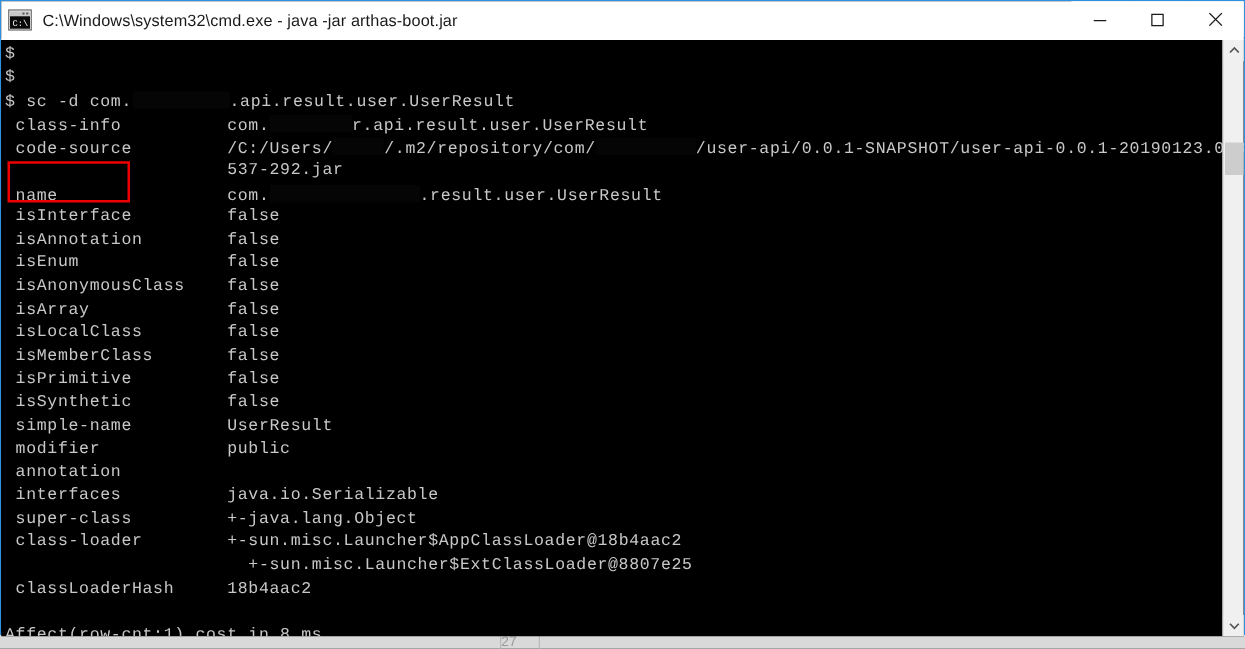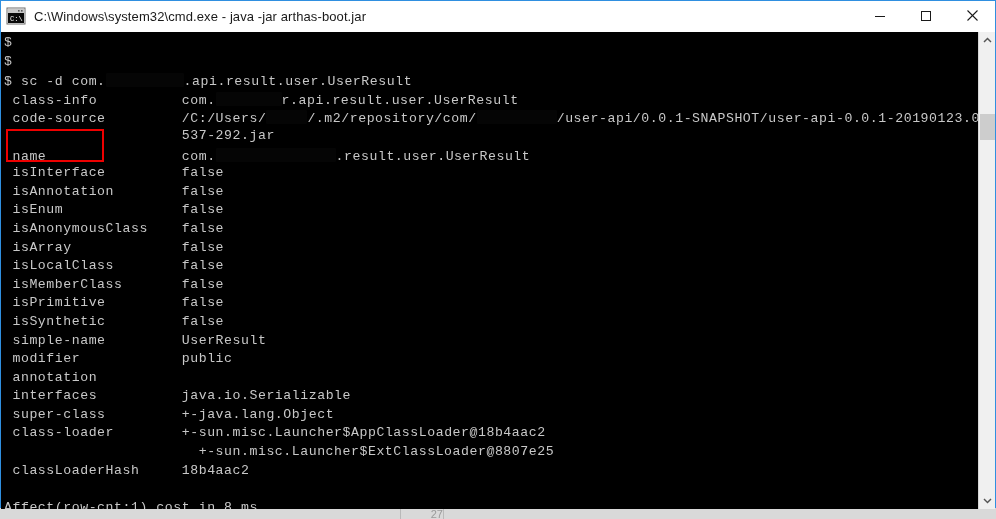--- a/index.html
+++ b/index.html
@@ -34,26 +34,26 @@
     left: 0;
     top: 505px;
     width: 996px;
     height: 3px;
     background: #2f8fe0;
   }
   #bg-window-tab {
     position: absolute;
     left: 400px;
     top: 508px;
-    width: 44px;
+    width: 32px;
     height: 11px;
     color: #9a9a9a;
     font-size: 11px;
     font-family: "Liberation Sans", sans-serif;
-    text-align: right;
+    text-align: left;
     line-height: 12px;
     border-left: 1px solid #b9b9b9;
     border-right: 1px solid #b9b9b9;
     box-sizing: border-box;
   }
 
   
   #console-window {
     position: absolute;
     left: 0;

